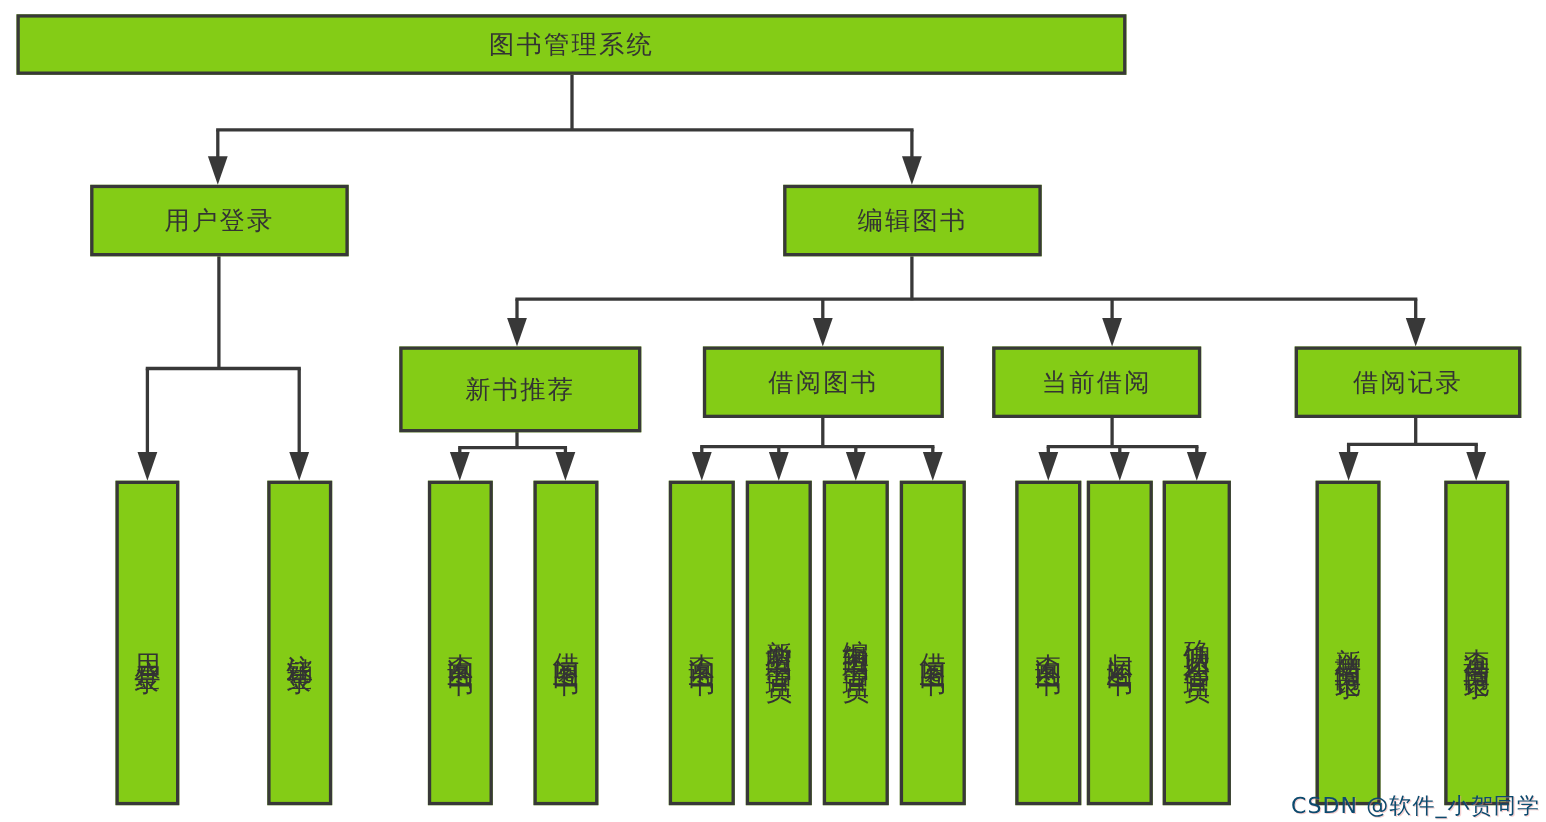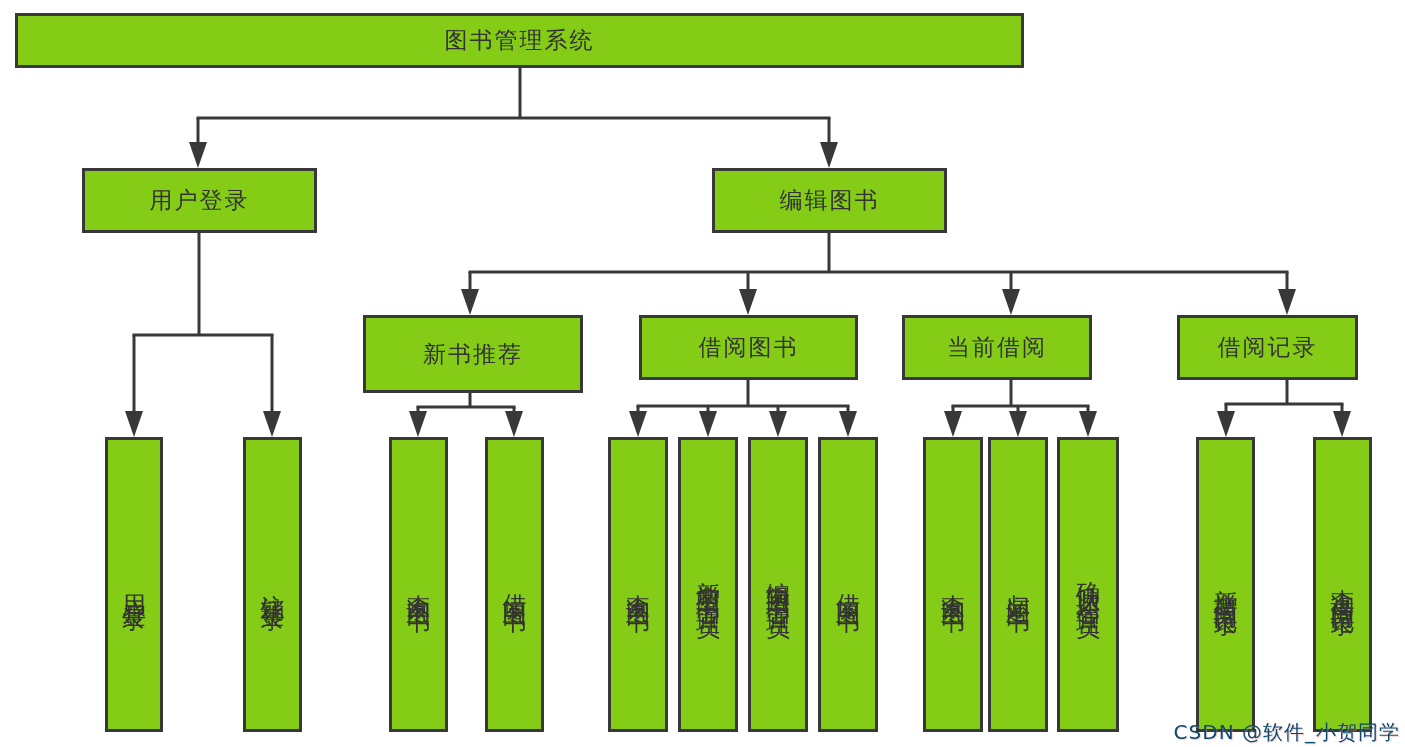--- a/index.html
+++ b/index.html
@@ -103,21 +103,21 @@
   </svg>
 
   <div class="box hbox" style="left:15px;top:13px;width:1009px;height:55px">图书管理系统</div>
 
   <div class="box hbox" style="left:82px;top:168px;width:235px;height:65px">用户登录</div>
   <div class="box hbox" style="left:712px;top:168px;width:235px;height:65px">编辑图书</div>
 
   <div class="box hbox" style="left:363px;top:315px;width:220px;height:78px">新书推荐</div>
   <div class="box hbox" style="left:639px;top:315px;width:219px;height:65px">借阅图书</div>
   <div class="box hbox" style="left:902px;top:315px;width:190px;height:65px">当前借阅</div>
-  <div class="box hbox" style="left:1177px;top:315px;width:181px;height:65px">借阅记录</div>
+  <div class="box hbox" style="left:1177px;top:315px;width:206px;height:65px">借阅记录</div>
 
   <div class="box vbox" style="left:105px;top:437px;width:58px;height:295px">用户登录</div>
   <div class="box vbox" style="left:243px;top:437px;width:59px;height:295px">注销登录</div>
 
   <div class="box vbox" style="left:389px;top:437px;width:59px;height:295px">查询图书</div>
   <div class="box vbox" style="left:485px;top:437px;width:59px;height:295px">借阅图书</div>
 
   <div class="box vbox" style="left:608px;top:437px;width:60px;height:295px">查询图书</div>
   <div class="box vbox" style="left:678px;top:437px;width:60px;height:295px">新增图书（管理员）</div>
   <div class="box vbox" style="left:748px;top:437px;width:60px;height:295px">编辑图书（管理员）</div>

